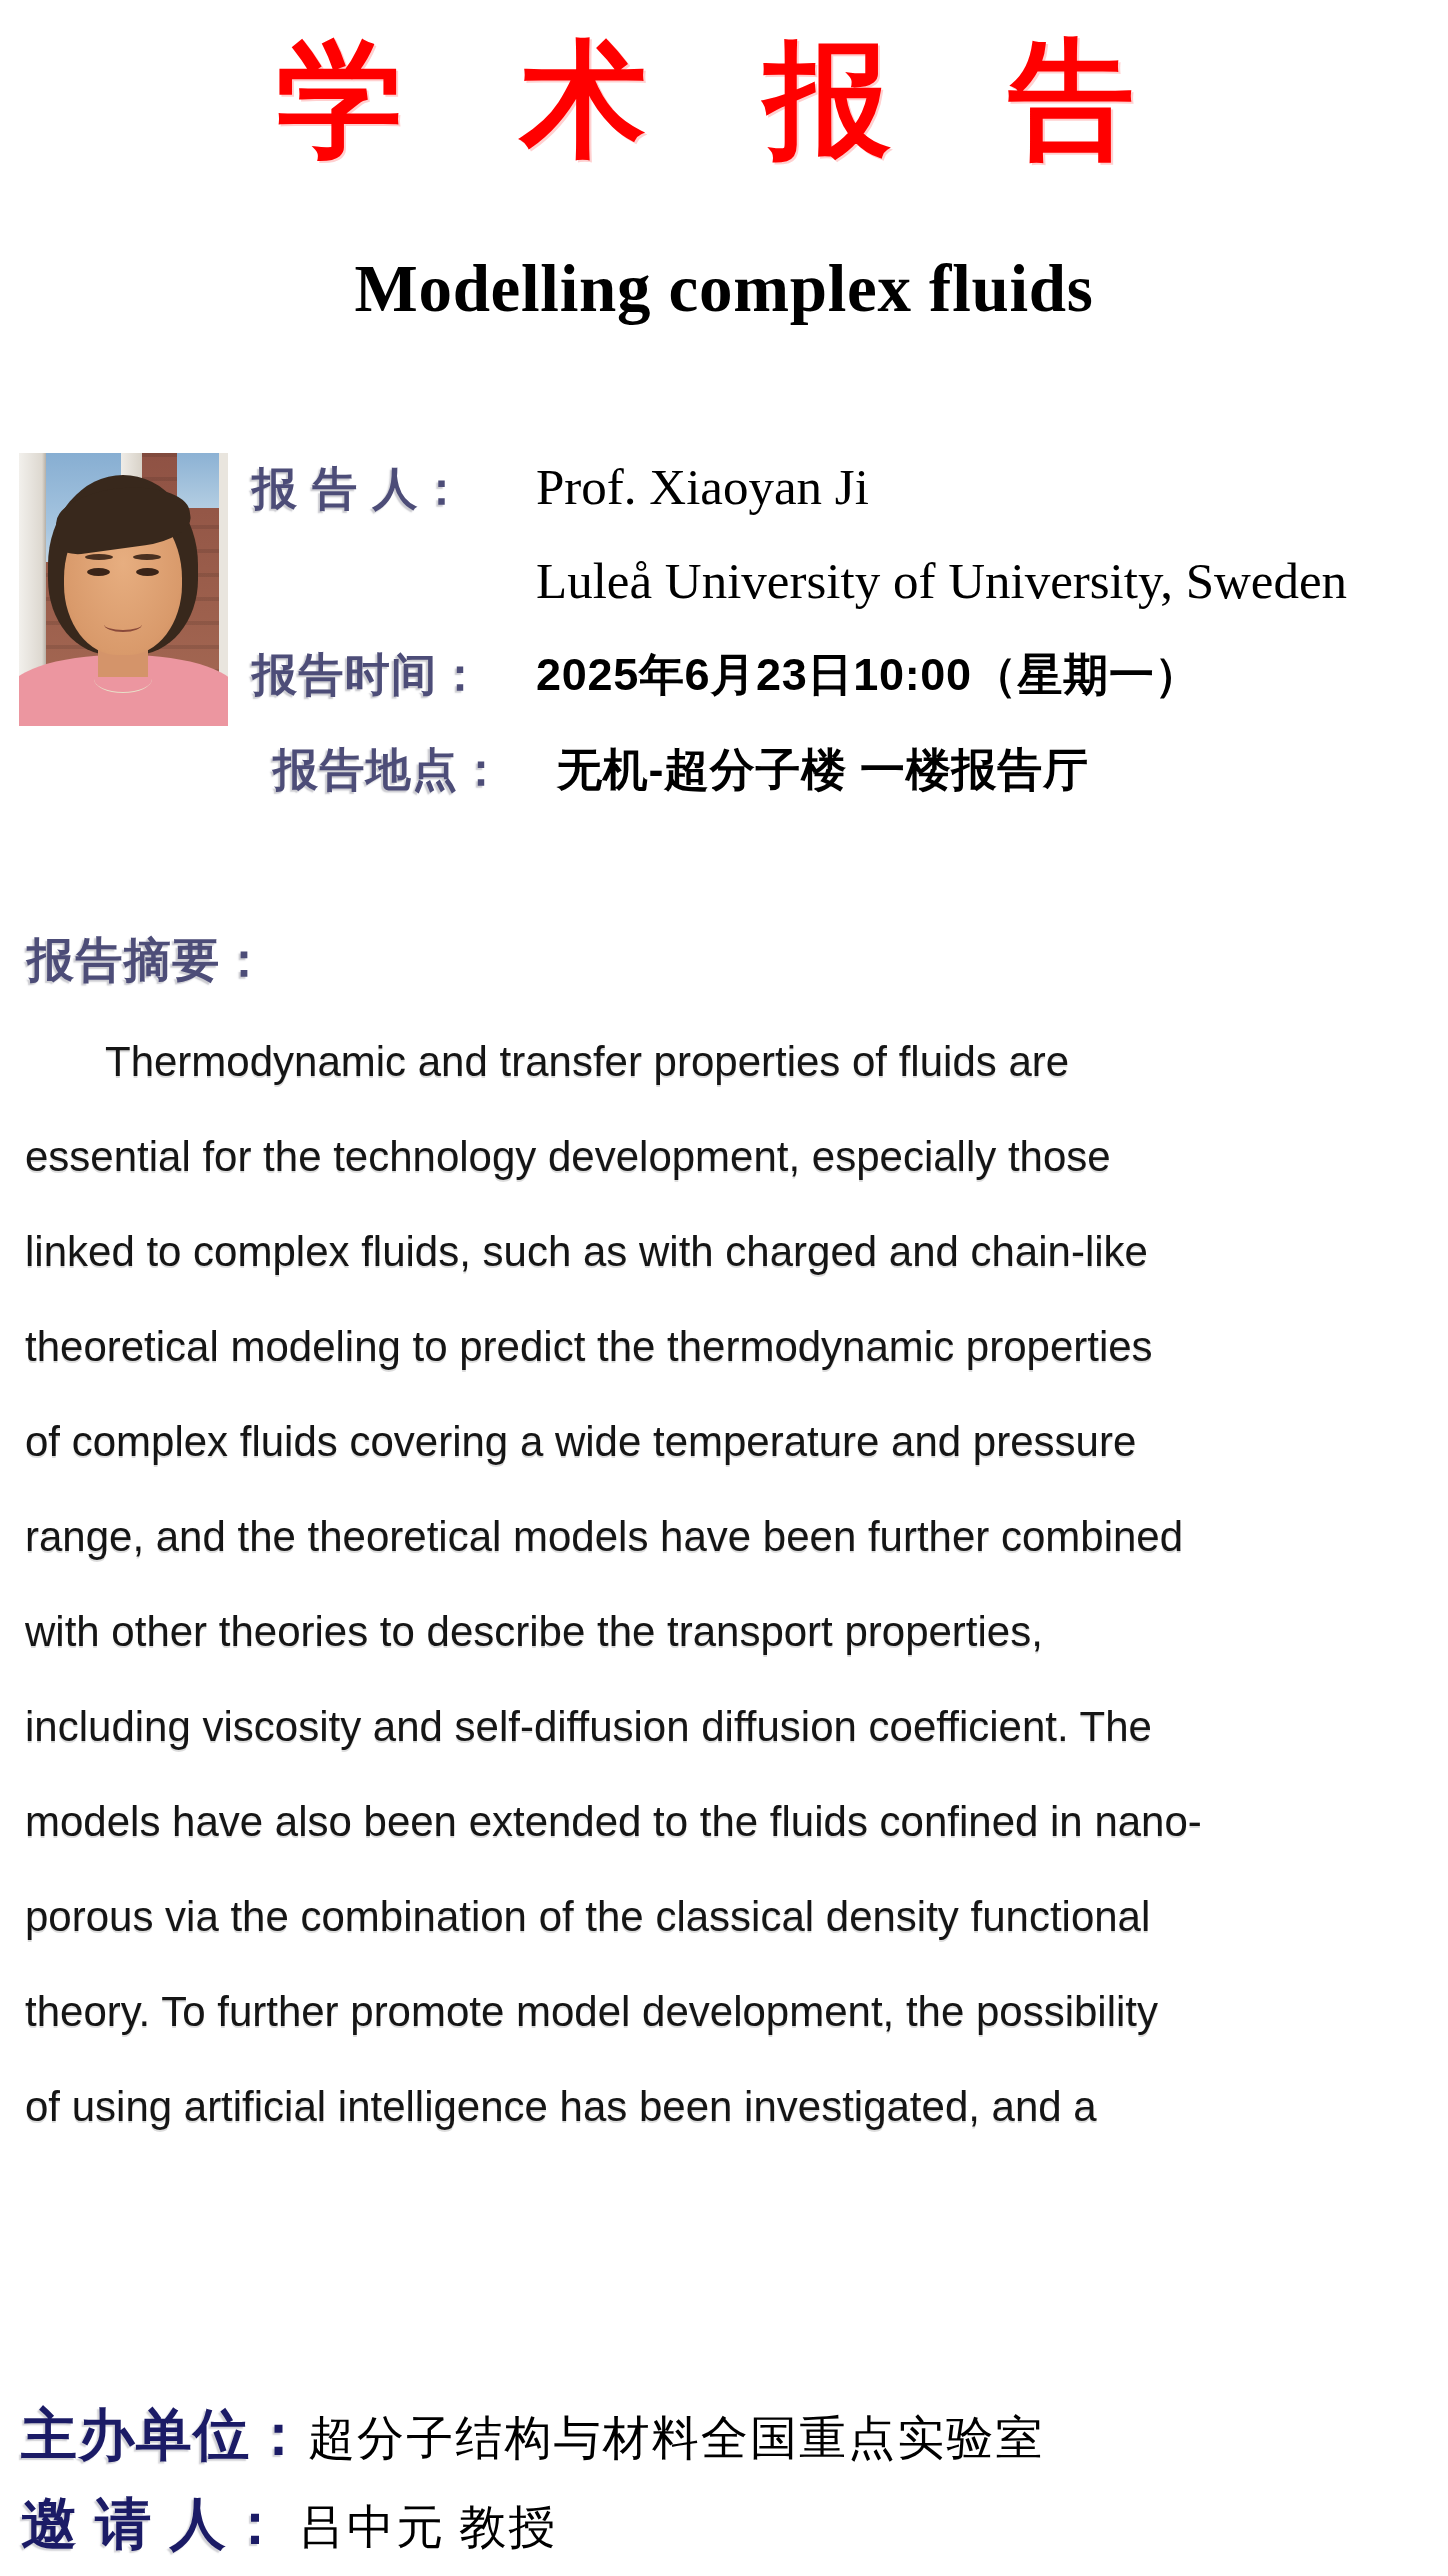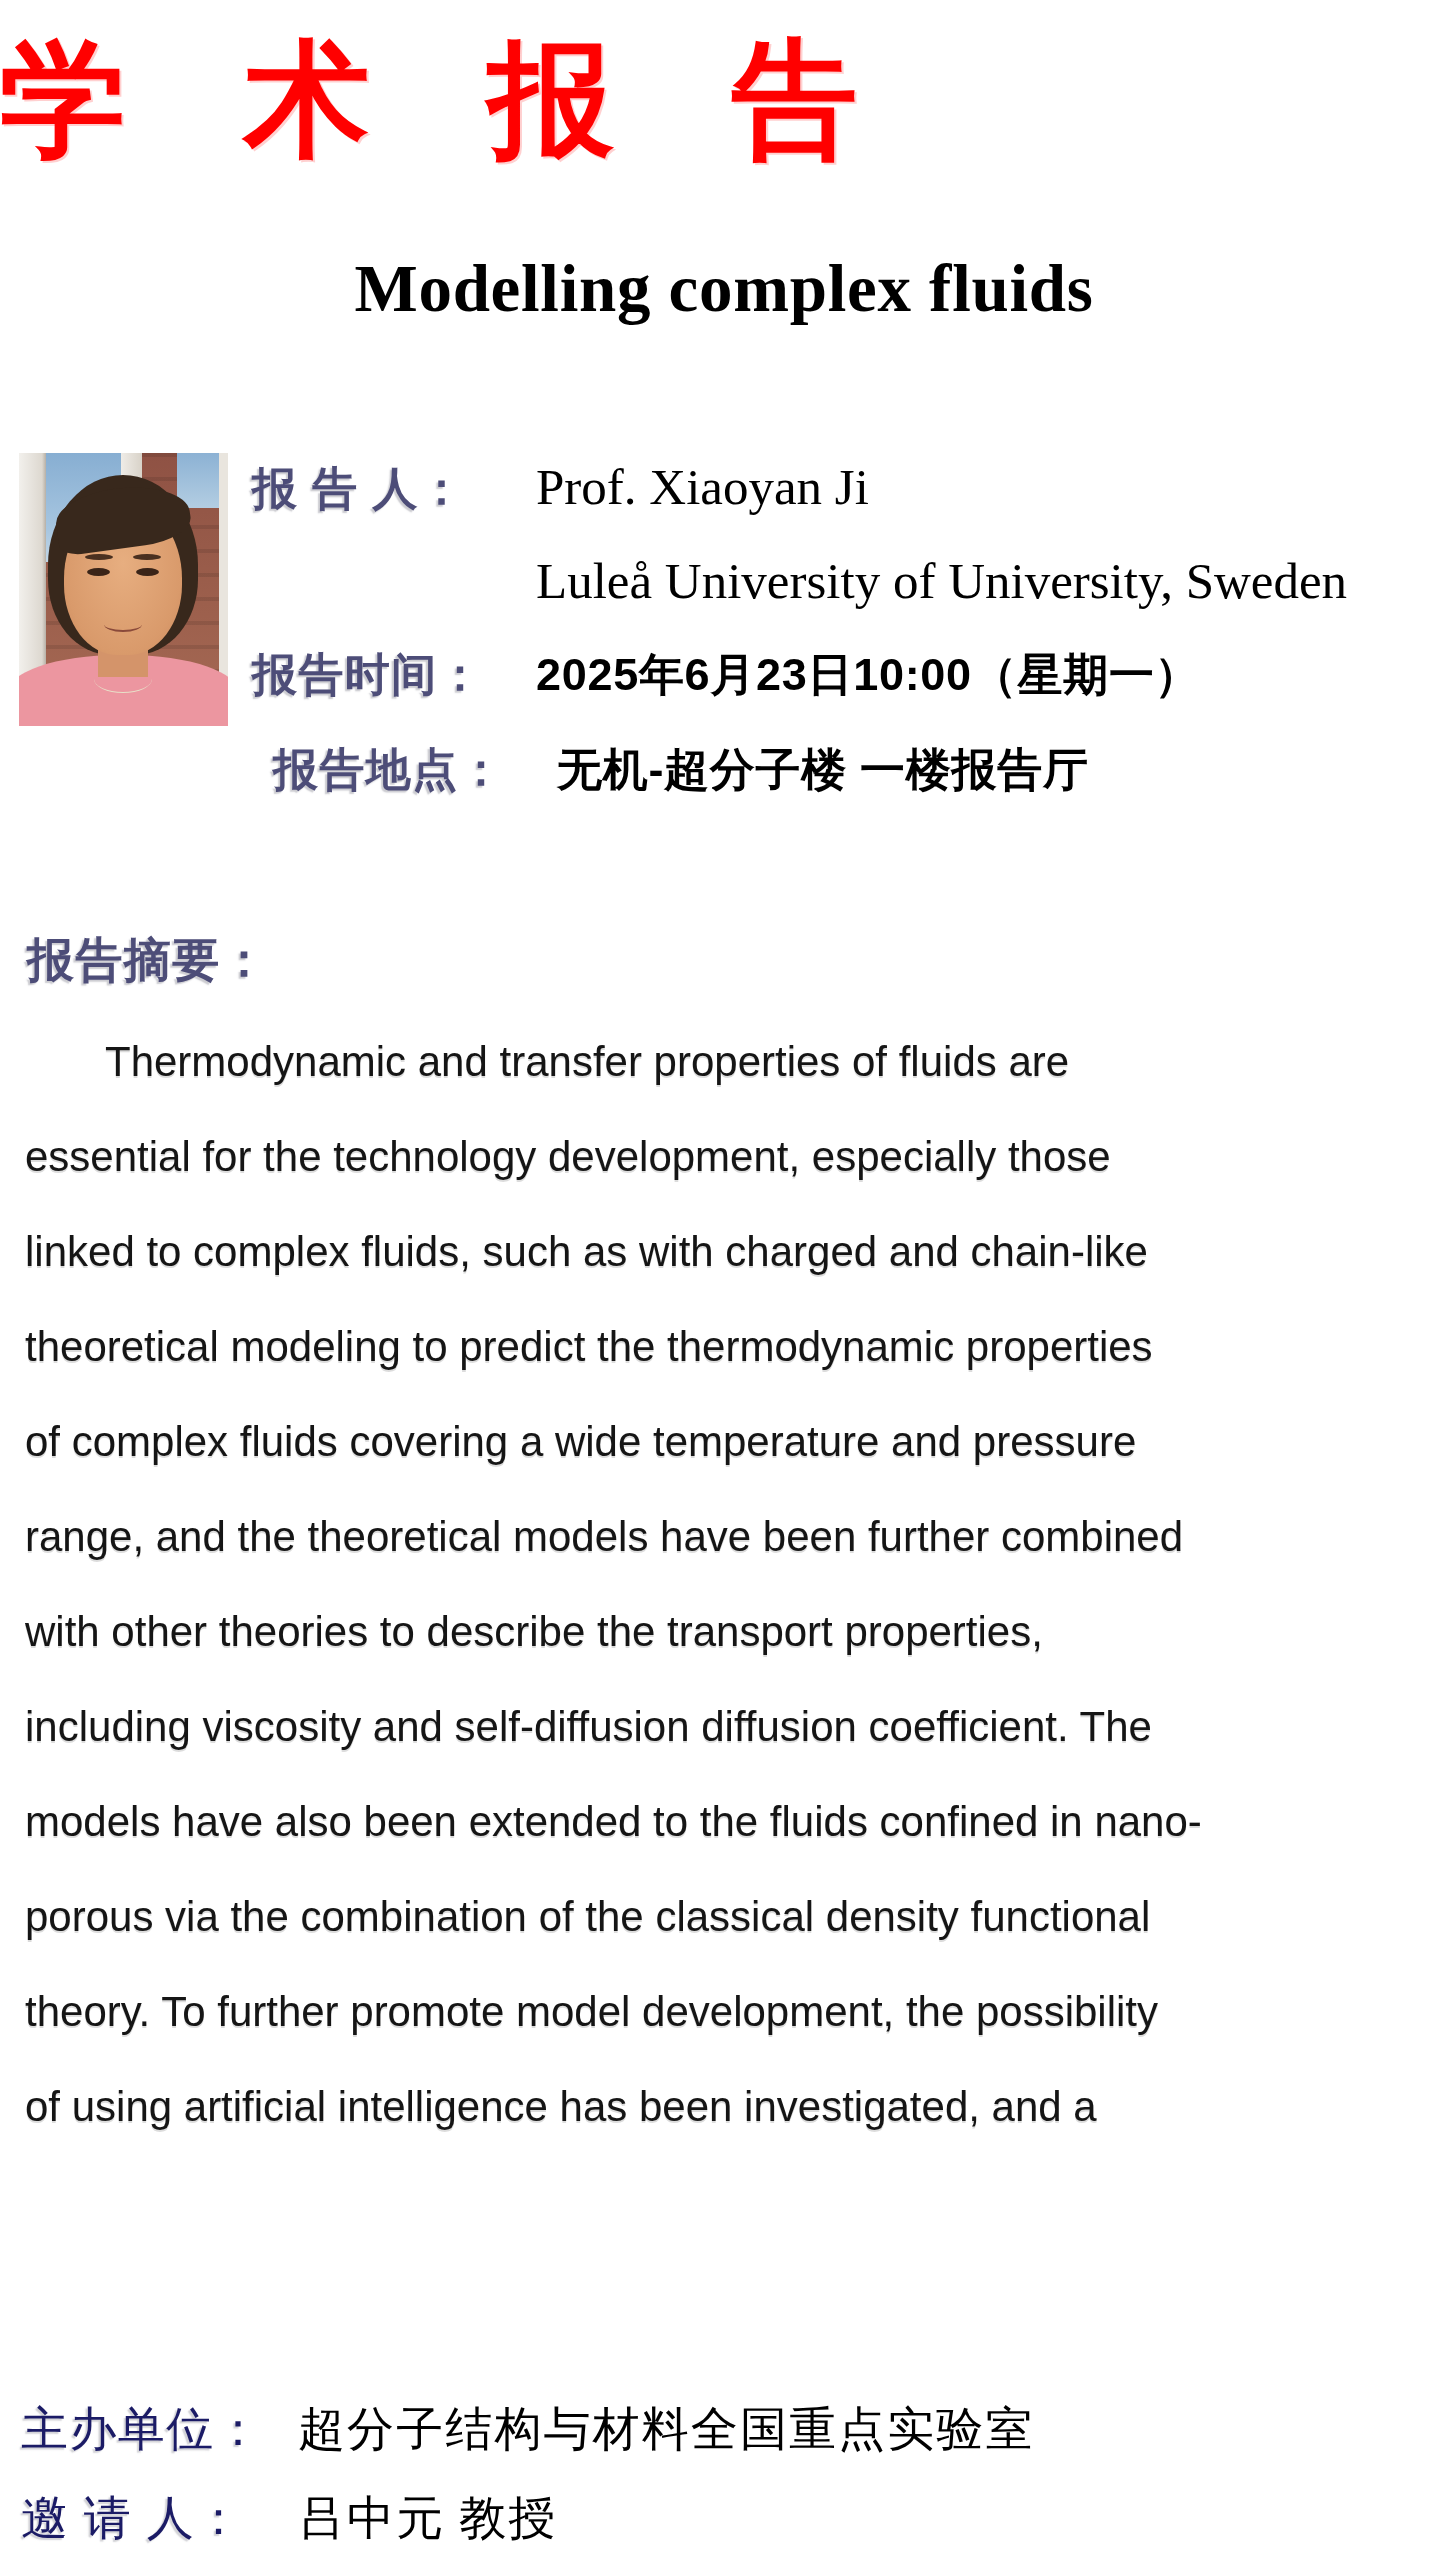--- a/index.html
+++ b/index.html
@@ -19,21 +19,21 @@
     inset: 0;
     background: #ffffff;
   }
 
   
   .banner {
     position: absolute;
     top: 27px;
     left: 0;
     width: 100%;
-    text-align: left;
+    text-align: center;
     font-size: 126px;
     line-height: 1.15;
     font-weight: 900;
     letter-spacing: 37px;
     color: #ff0000;
     font-family: "DejaVu Serif", "Liberation Serif", serif;
     text-shadow: 2.1px 2.1px 0 rgba(255,120,120,0.35);
     white-space: nowrap;
   }
 
@@ -188,22 +188,22 @@
 
   
   .footer-line {
     position: absolute;
     left: 21px;
     white-space: nowrap;
   }
   .footer-label {
     display: inline-block;
     min-width: 277px;
-    font-weight: 400;
-    font-size: 47px;
+    font-weight: 700;
+    font-size: 56px;
     color: #1b1b66;
     text-shadow: -2.1px 2.1px 1.4px rgba(140,140,150,0.4);
     letter-spacing: 1.4px;
   }
   .footer-value {
     font-size: 47px;
     color: #000000;
     font-family: "Liberation Serif", "DejaVu Serif", serif;
     letter-spacing: 2.1px;
   }

